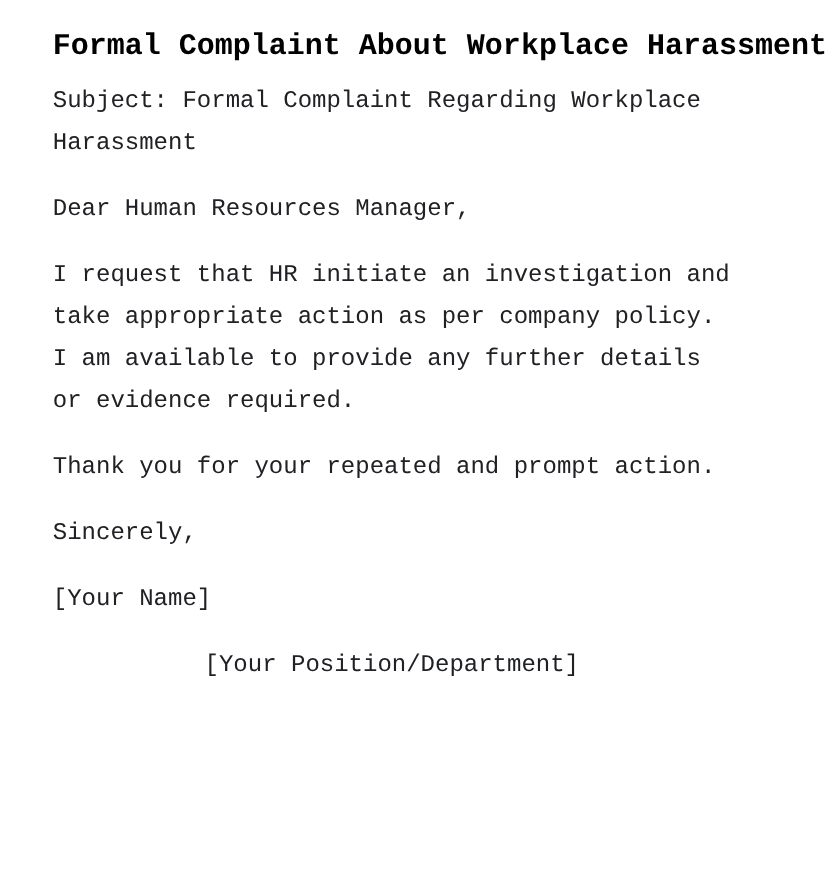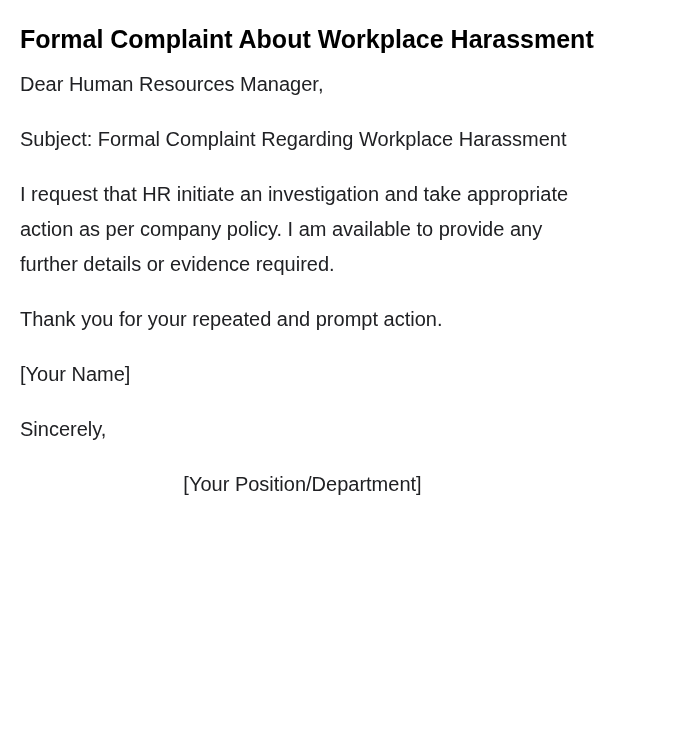--- a/index.html
+++ b/index.html
@@ -7,22 +7,23 @@
       padding: 0;
       background: #ffffff;
     }
     body {
       width: 700px;
       min-height: 746px;
       font-family: "Liberation Sans", "DejaVu Sans", sans-serif;
       -webkit-font-smoothing: antialiased;
     }
     .doc {
-      padding: 24px 40px 45px 20px;
+      padding: 24px 40px 45px 44px;
       box-sizing: border-box;
+      font-family: Liberation Mono, monospace;
     }
     .doc h1 {
       font-size: 25px;
       line-height: 30px;
       font-weight: 700;
       color: #000000;
       margin: 0 0 13px 0;
       white-space: nowrap;
       letter-spacing: 0;
     }
@@ -38,27 +39,27 @@
       margin-bottom: 0;
       text-align: center;
     }
   </style>
 </head>
 <body>
 
 <main class="doc">
   <h1>Formal Complaint About Workplace Harassment</h1>
 
+  <p>Subject: Formal Complaint Regarding Workplace Harassment</p>
+
   <p>Dear Human Resources Manager,</p>
-
-  <p>Subject: Formal Complaint Regarding Workplace Harassment</p>
 
 
   <p>I request that HR initiate an investigation and take appropriate action as per company policy. I am available to provide any further details or evidence required.</p>
 
   <p>Thank you for your repeated and prompt action.</p>
 
+  <p>Sincerely,</p>
+
   <p>[Your Name]</p>
-
-  <p>Sincerely,</p>
 
   <p>[Your Position/Department]</p>
 </main>
 
 </body></html>

